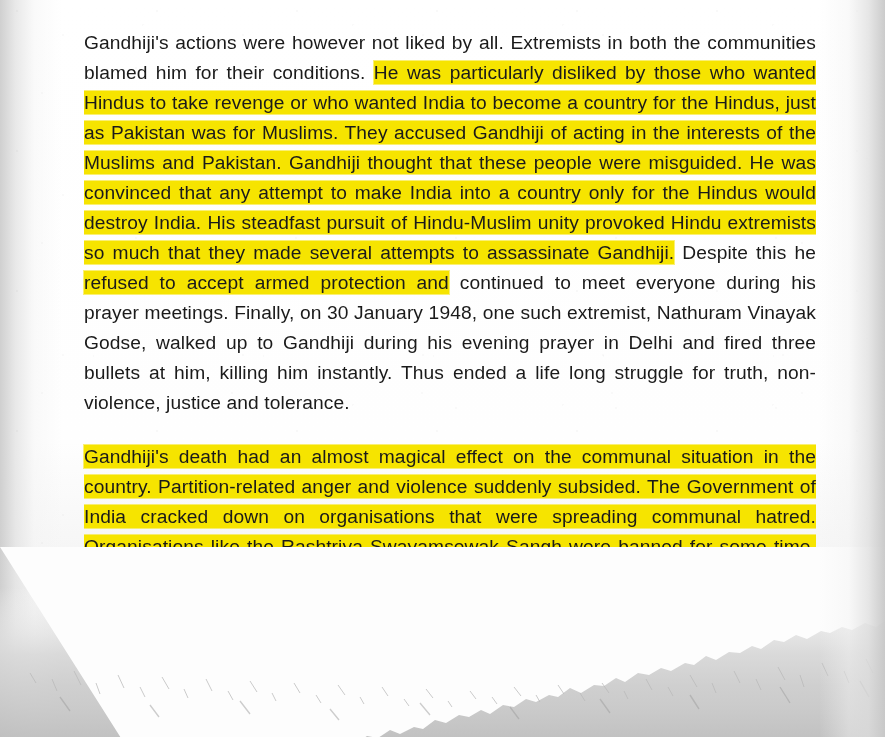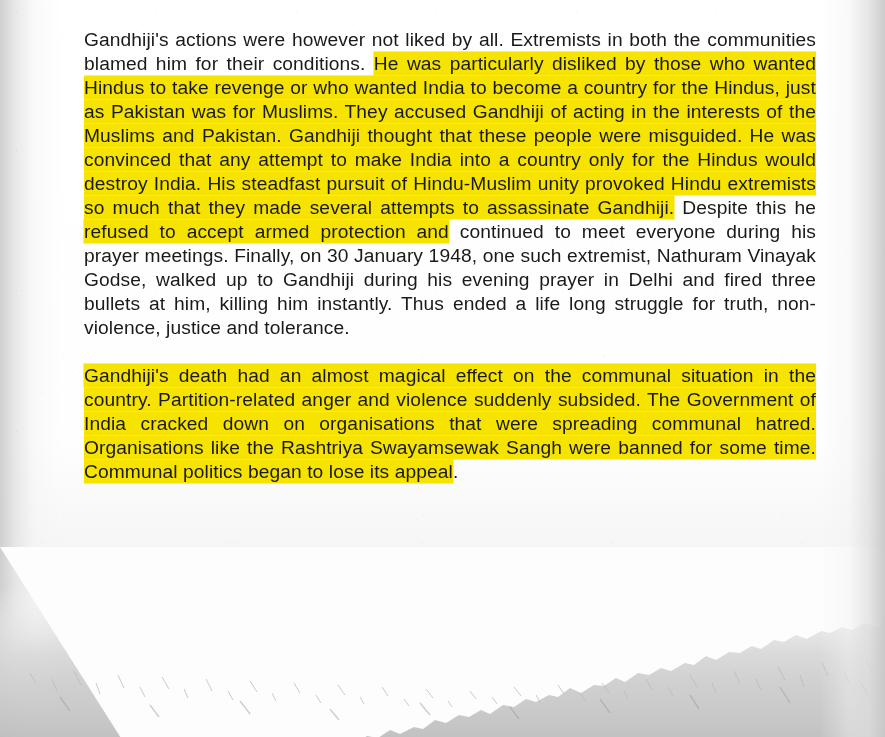--- a/index.html
+++ b/index.html
@@ -86,21 +86,21 @@
   
   .content {
     position: absolute;
     left: 84px;
     top: 28px;
     width: 732px;
   }
   p.para {
     margin: 0;
     font-size: 19.2px;
-    line-height: 24px;
+    line-height: 30px;
     color: #1a1a1a;
     text-align: justify;
     letter-spacing: .1px;
     font-weight: 400;
   }
   p.para + p.para {
     margin-top: 24px;
   }
   .hl {
     background-color: #f6e400;

